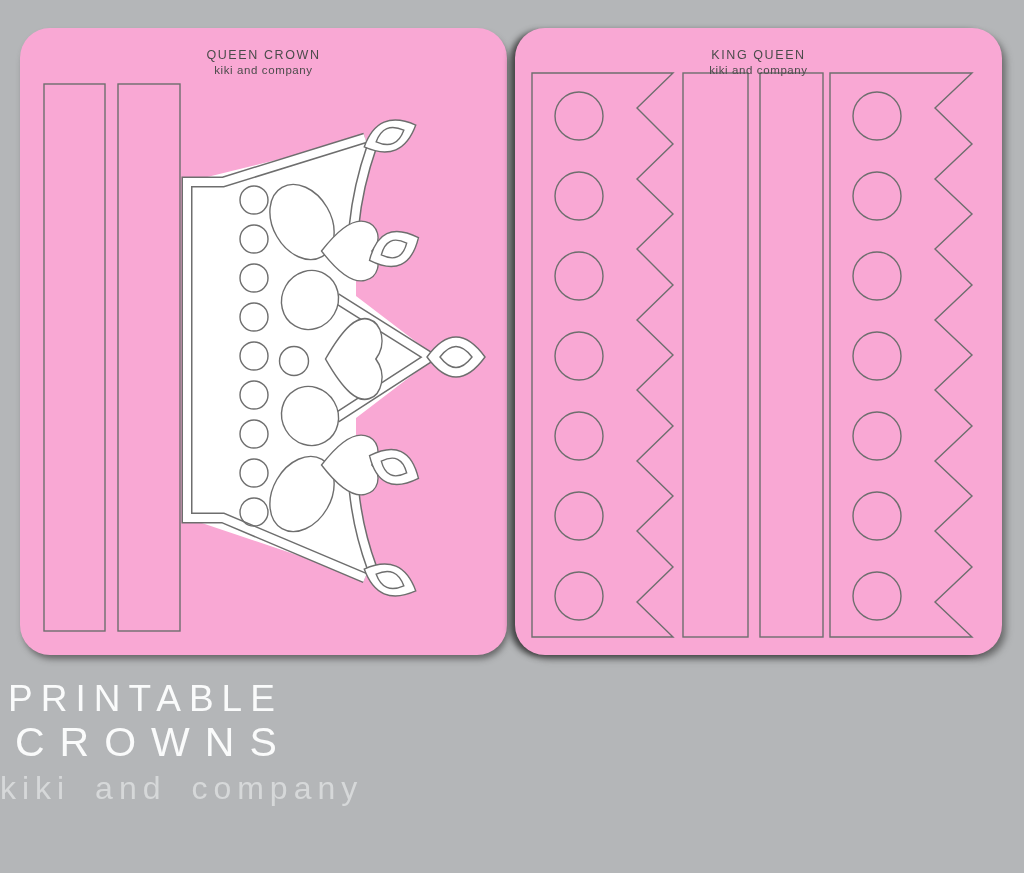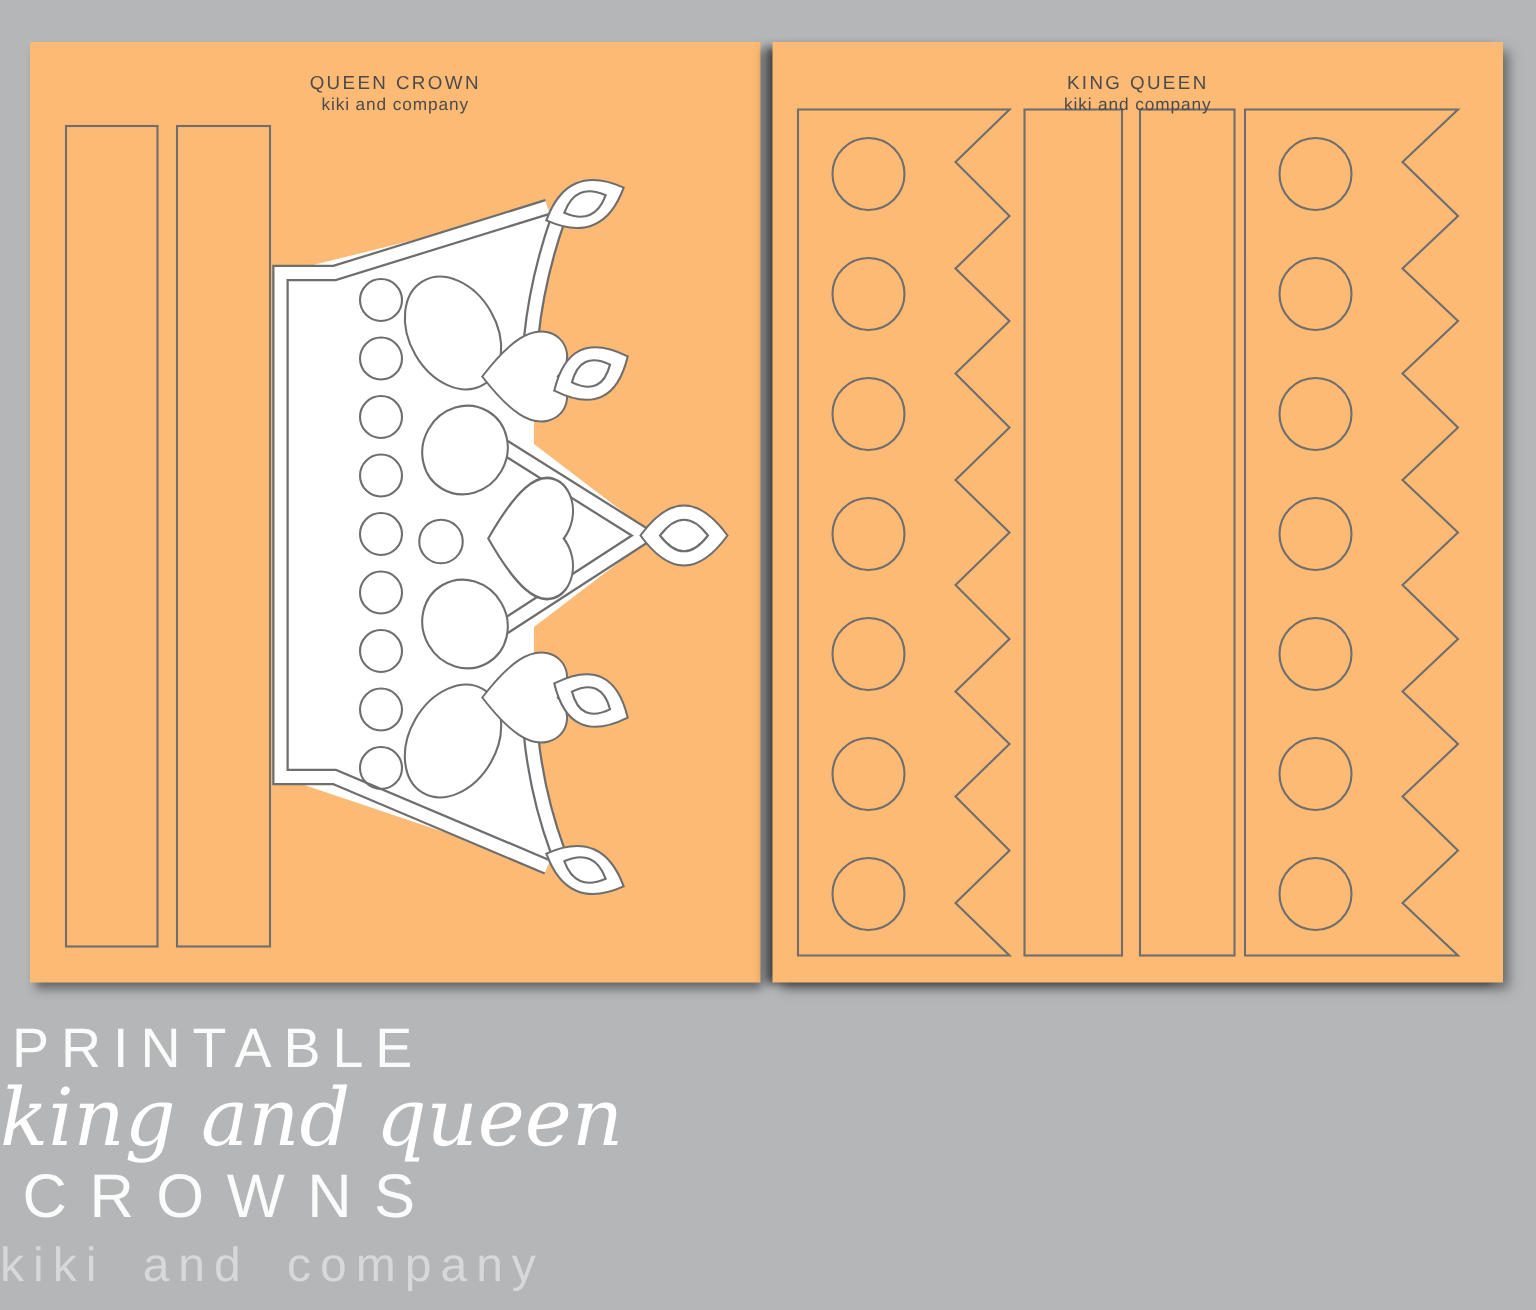--- a/index.html
+++ b/index.html
@@ -2,21 +2,21 @@
 <html><head>
 <meta charset="utf-8">
 <style>
   html,body{margin:0;padding:0;background:#b4b6b8;}
   .stage{
     position:relative;width:1024px;height:873px;overflow:hidden;
     background:#b4b6b8;
     font-family:"Liberation Sans",sans-serif;
   }
   .page{
-    position:absolute;top:28px;width:487px;height:627px;background:#fdba74;
+    position:absolute;top:28px;width:487px;height:627px;background:#f9a8d4;border-radius:30px;
   }
   .page-queen{left:20px;box-shadow:2px 5px 6px -1px rgba(60,60,60,.65);}
   .page-king{left:515px;box-shadow:-6px 2px 6px -1px rgba(40,40,40,.8),5px 5px 7px -1px rgba(60,60,60,.6);}
   .page-header{position:absolute;top:20px;left:0;width:100%;text-align:center;color:#4b4b4b;z-index:2;}
   .page-title{font-size:12.5px;letter-spacing:1.6px;}
   .page-subtitle{font-size:11.5px;letter-spacing:.6px;margin-top:2px;}
   .sheet-svg{position:absolute;left:0;top:0;width:487px;height:627px;}
   .caption{position:absolute;left:0;top:680px;width:100%;text-align:left;z-index:3;}
   .cap-printable{
     font-size:37px;font-weight:300;letter-spacing:8px;text-indent:8px;
@@ -151,18 +151,17 @@
               <circle cx="362" cy="488" r="24"></circle>
             <circle cx="362" cy="568" r="24"></circle>
           </g>
         </g>
       </g>
     </svg>
   </div>
 
   <div class="caption">
     <div class="cap-printable">PRINTABLE</div>
-    <div class="cap-script">king and queen</div>
     <div class="cap-crowns">CROWNS</div>
     <div class="cap-kiki">kiki and company</div>
   </div>
 
 </div>
 
 </body></html>

